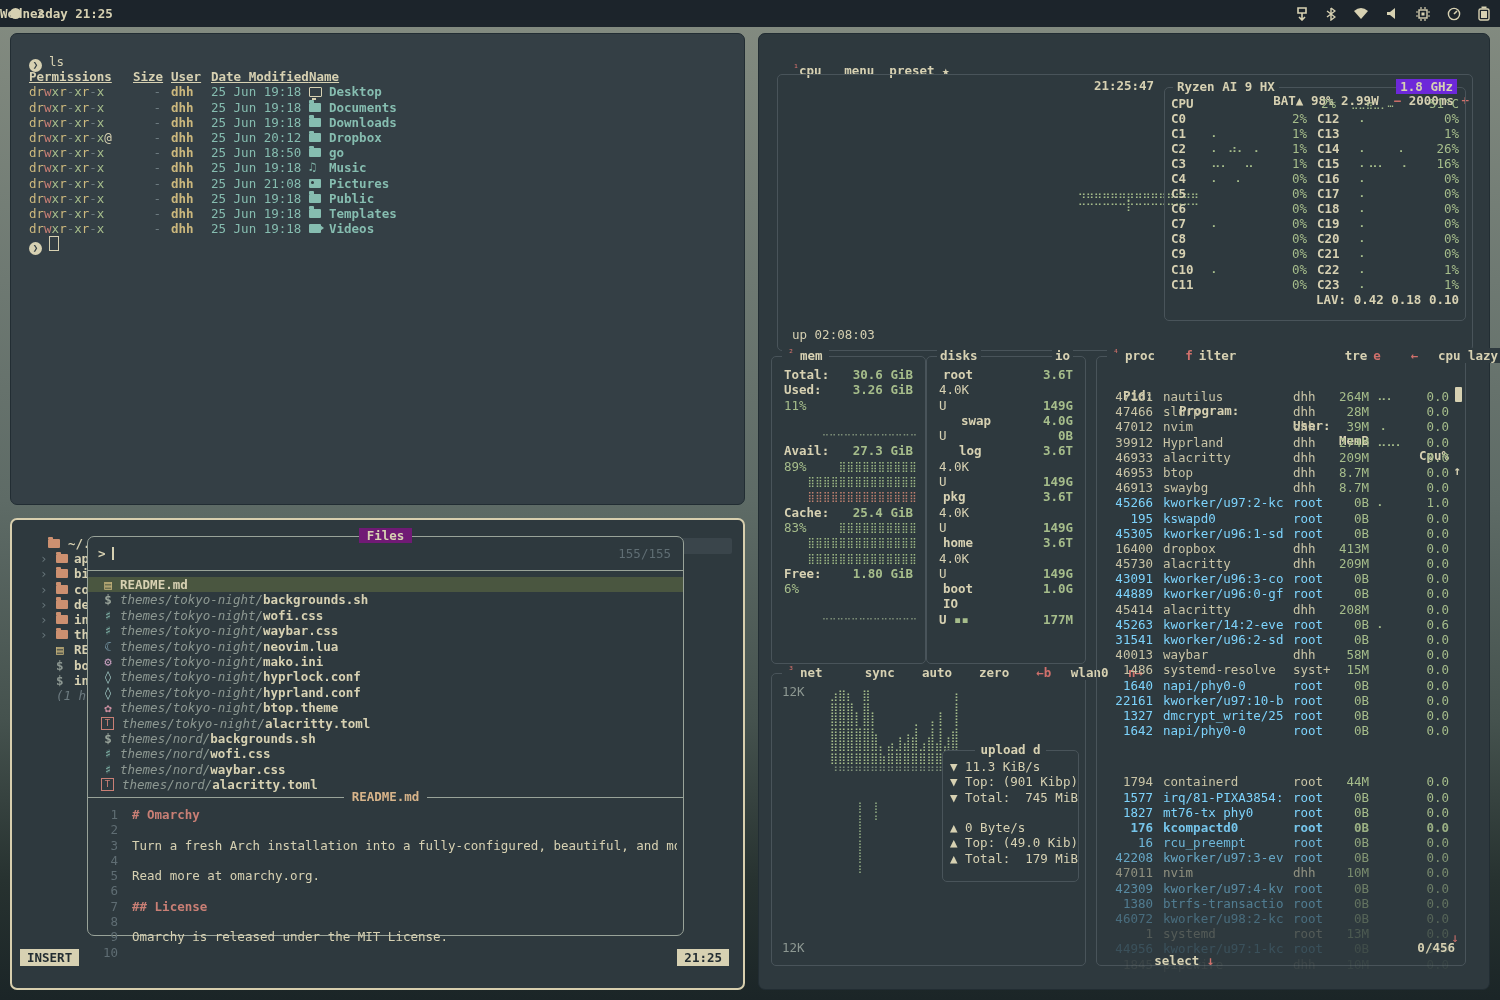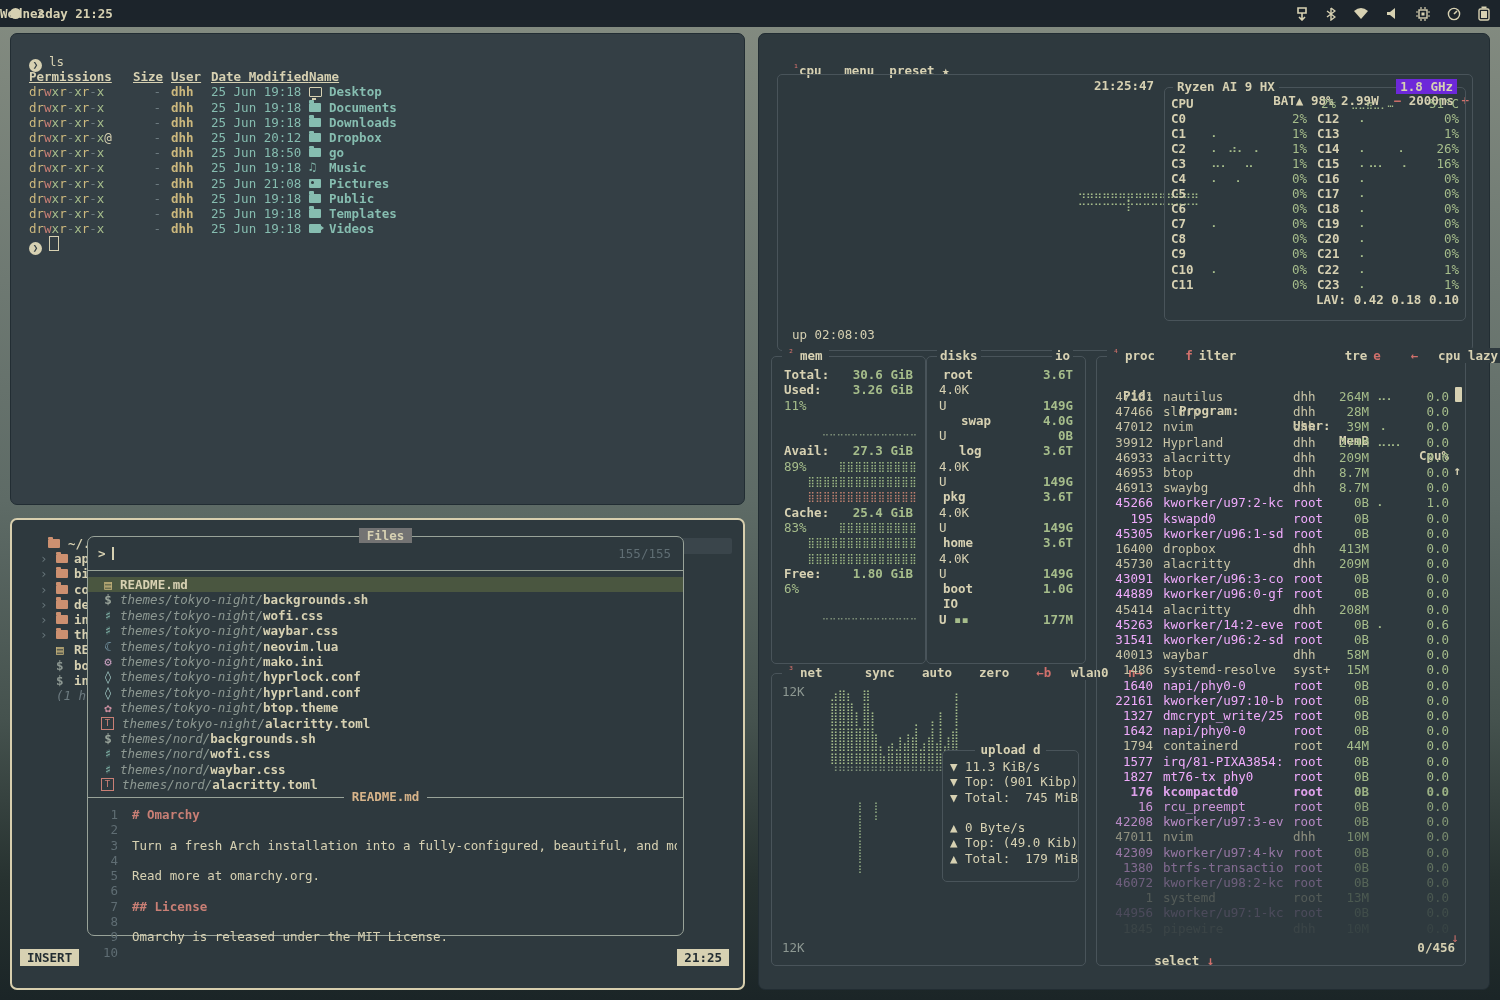--- a/index.html
+++ b/index.html
@@ -59,21 +59,21 @@
   #nv-tree{position:absolute;left:6px;top:16px;width:130px;}
   .trow{height:15.2px;line-height:15.2px;white-space:pre;position:relative}
   .trow .chev{position:absolute;left:22px;color:#67757a}
   .trow .tic{position:absolute;left:38px}
   .trow .tlabel{position:absolute;left:56px;font-weight:bold}
   .trow.root .tic{left:30px}.trow.root .tlabel{left:50px}
 
   #nv-picker{position:absolute;left:75px;top:16px;width:597px;height:400px;background:#2e393e;
     border:1.5px solid #99a399;border-radius:7px;box-sizing:border-box;}
   .p-title{position:absolute;top:-9px;left:0;right:0;text-align:center;pointer-events:none}
-  .p-title span{background:#737373;padding:0 8px;font-weight:bold}
+  .p-title span{background:#701a75;padding:0 8px;font-weight:bold}
   .p-inrow{position:absolute;left:10px;right:10px;top:8px;height:18px;line-height:18px}
   .p-caret{display:inline-block;width:2px;height:13px;background:#d7d1b2;vertical-align:-2px;margin-left:6px}
   .p-count{position:absolute;right:2px;top:0;color:#5f6d73}
   .p-hr{position:absolute;left:0;right:0;top:33px;border-top:1.5px solid #99a399}
   #p-list{position:absolute;left:0;right:0;top:40px}
   .prow{height:15.4px;line-height:15.4px;white-space:pre;padding-left:12px;display:flex;align-items:center}
   .prow.sel{background:#4a5640}
   .pic{display:inline-block;width:16px;text-align:center;margin-right:4px;flex:none}
   .pic.boxt{width:11px;height:11px;border:1px solid #c97f75;color:#c97f75;font-size:9px;line-height:11px;margin-right:8px;margin-left:1px}
   .p-dir{color:#8d9892;font-style:italic}
@@ -145,21 +145,21 @@
   #proc-cols .ccpu{position:absolute;left:300px;width:44px;text-align:right}
   #proc-cols .carr{position:absolute;right:-4px}
   #proc-rows{position:absolute;left:8px;right:8px;top:32px}
   .procrow{position:relative;height:15.2px;line-height:15.2px;white-space:pre}
   .procrow .pid{position:absolute;left:0;width:48px;text-align:right}
   .procrow .prog{position:absolute;left:58px;width:128px;overflow:hidden}
   .procrow .pu{position:absolute;left:188px}
   .procrow .pm{position:absolute;left:212px;width:52px;text-align:right;color:#a6bd8b}
   .procrow .pg{position:absolute;left:272px;color:#a6bd8b}
   .procrow .pc{position:absolute;left:300px;width:44px;text-align:right;color:#a6bd8b}
-  .procrow.k .pid,.procrow.k .prog,.procrow.k .pu{color:#f0abfc}
+  .procrow.k .pid,.procrow.k .prog,.procrow.k .pu{color:#7dd3fc}
   .procrow.n .pid,.procrow.n .prog,.procrow.n .pu{color:#c9c4a6}
   #proc-thumb{position:absolute;right:3px;top:30px;width:7px;height:15px;background:#d7d1b2;border-radius:1px}
   #proc-footer{position:absolute;left:12px;right:10px;bottom:10px;height:17px;white-space:pre}
   #proc-count{position:absolute;right:0;bottom:0;font-weight:bold}
   #proc-scroll-arrow{position:absolute;right:6px;bottom:20px;color:#d0706b}
 </style>
 </head>
 <body>
 
 <div id="topbar">
@@ -416,21 +416,21 @@
         <div class="procrow k" style="opacity: 1;"><span class="pid">44889</span><span class="prog">kworker/u96:0-gf</span><span class="pu">root</span><span class="pm">0B</span><span class="pg"></span><span class="pc">0.0</span></div>
         <div class="procrow n" style="opacity: 1;"><span class="pid">45414</span><span class="prog">alacritty</span><span class="pu">dhh</span><span class="pm">208M</span><span class="pg"></span><span class="pc">0.0</span></div>
         <div class="procrow k" style="opacity: 1;"><span class="pid">45263</span><span class="prog">kworker/14:2-eve</span><span class="pu">root</span><span class="pm">0B</span><span class="pg">⠄</span><span class="pc">0.6</span></div>
         <div class="procrow k" style="opacity: 1;"><span class="pid">31541</span><span class="prog">kworker/u96:2-sd</span><span class="pu">root</span><span class="pm">0B</span><span class="pg"></span><span class="pc">0.0</span></div>
         <div class="procrow n" style="opacity: 1;"><span class="pid">40013</span><span class="prog">waybar</span><span class="pu">dhh</span><span class="pm">58M</span><span class="pg"></span><span class="pc">0.0</span></div>
         <div class="procrow n" style="opacity: 1;"><span class="pid">1486</span><span class="prog">systemd-resolve</span><span class="pu">syst+</span><span class="pm">15M</span><span class="pg"></span><span class="pc">0.0</span></div>
         <div class="procrow k" style="opacity: 1;"><span class="pid">1640</span><span class="prog">napi/phy0-0</span><span class="pu">root</span><span class="pm">0B</span><span class="pg"></span><span class="pc">0.0</span></div>
         <div class="procrow k" style="opacity: 1;"><span class="pid">22161</span><span class="prog">kworker/u97:10-b</span><span class="pu">root</span><span class="pm">0B</span><span class="pg"></span><span class="pc">0.0</span></div>
         <div class="procrow k" style="opacity: 1;"><span class="pid">1327</span><span class="prog">dmcrypt_write/25</span><span class="pu">root</span><span class="pm">0B</span><span class="pg"></span><span class="pc">0.0</span></div>
         <div class="procrow k" style="opacity: 1;"><span class="pid">1642</span><span class="prog">napi/phy0-0</span><span class="pu">root</span><span class="pm">0B</span><span class="pg"></span><span class="pc">0.0</span></div>
-        <div class="procrow n" style="opacity: 1;"><span class="pid">1794</span><span class="prog">containerd</span><span class="pu">root</span><span class="pm">44M</span><span class="pg"></span><span class="pc">0.0</span></div>
+        <div class="procrow n" style="opacity: 1; margin-top: 36px;"><span class="pid">1794</span><span class="prog">containerd</span><span class="pu">root</span><span class="pm">44M</span><span class="pg"></span><span class="pc">0.0</span></div>
         <div class="procrow k" style="opacity: 1;"><span class="pid">1577</span><span class="prog">irq/81-PIXA3854:</span><span class="pu">root</span><span class="pm">0B</span><span class="pg"></span><span class="pc">0.0</span></div>
         <div class="procrow k" style="opacity: 1;"><span class="pid">1827</span><span class="prog">mt76-tx phy0</span><span class="pu">root</span><span class="pm">0B</span><span class="pg"></span><span class="pc">0.0</span></div>
         <div class="procrow k" style="opacity: 0.91; font-weight: bold;"><span class="pid">176</span><span class="prog">kcompactd0</span><span class="pu">root</span><span class="pm">0B</span><span class="pg"></span><span class="pc">0.0</span></div>
         <div class="procrow k" style="opacity: 0.81;"><span class="pid">16</span><span class="prog">rcu_preempt</span><span class="pu">root</span><span class="pm">0B</span><span class="pg"></span><span class="pc">0.0</span></div>
         <div class="procrow k" style="opacity: 0.71;"><span class="pid">42208</span><span class="prog">kworker/u97:3-ev</span><span class="pu">root</span><span class="pm">0B</span><span class="pg"></span><span class="pc">0.0</span></div>
         <div class="procrow n" style="opacity: 0.62;"><span class="pid">47011</span><span class="prog">nvim</span><span class="pu">dhh</span><span class="pm">10M</span><span class="pg"></span><span class="pc">0.0</span></div>
         <div class="procrow k" style="opacity: 0.53;"><span class="pid">42309</span><span class="prog">kworker/u97:4-kv</span><span class="pu">root</span><span class="pm">0B</span><span class="pg"></span><span class="pc">0.0</span></div>
         <div class="procrow k" style="opacity: 0.43;"><span class="pid">1380</span><span class="prog">btrfs-transactio</span><span class="pu">root</span><span class="pm">0B</span><span class="pg"></span><span class="pc">0.0</span></div>
         <div class="procrow k" style="opacity: 0.33;"><span class="pid">46072</span><span class="prog">kworker/u98:2-kc</span><span class="pu">root</span><span class="pm">0B</span><span class="pg"></span><span class="pc">0.0</span></div>
         <div class="procrow n" style="opacity: 0.24;"><span class="pid">1</span><span class="prog">systemd</span><span class="pu">root</span><span class="pm">13M</span><span class="pg"></span><span class="pc">0.0</span></div>

